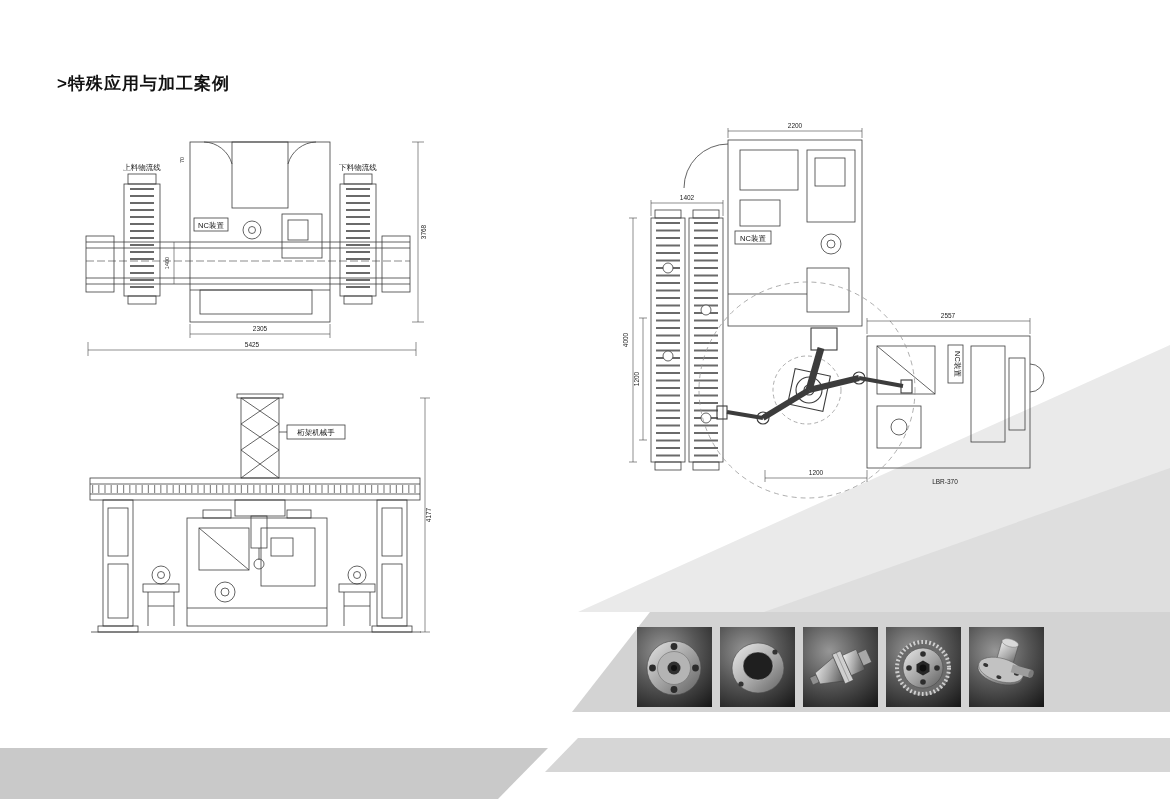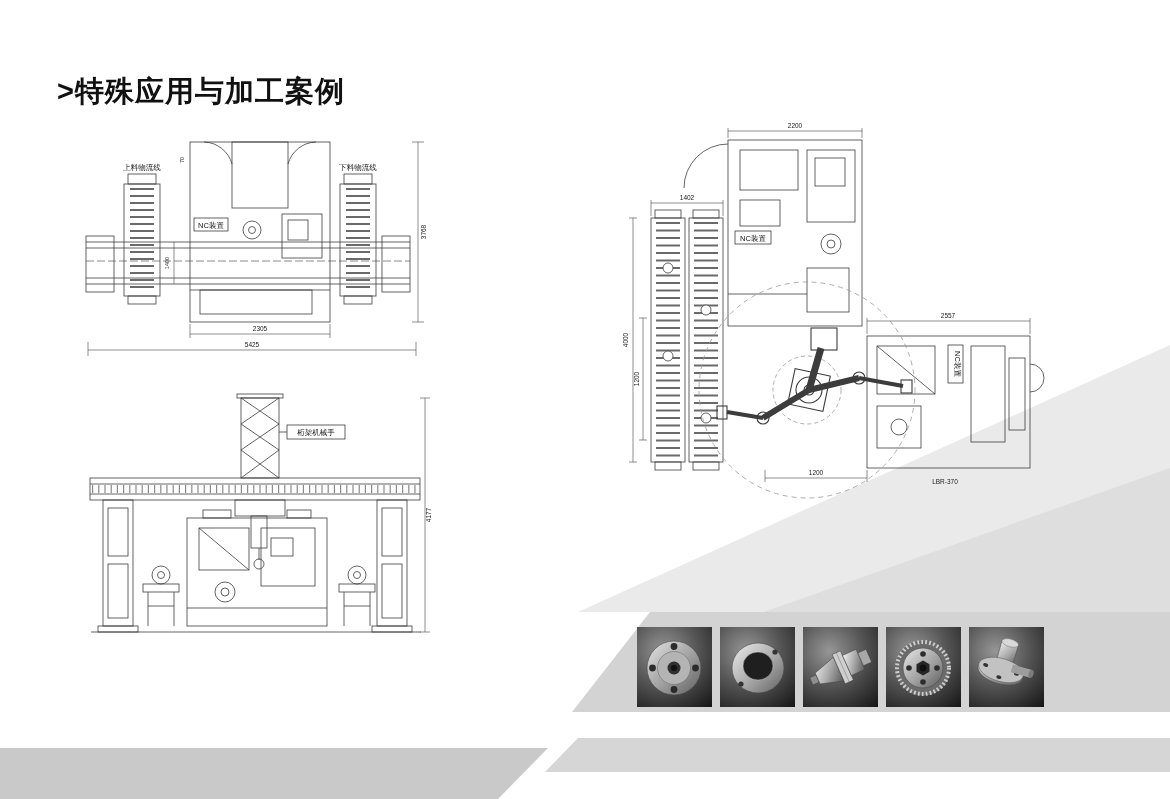--- a/index.html
+++ b/index.html
@@ -1,20 +1,20 @@
 <!DOCTYPE html>
 <html><head>
 <meta charset="utf-8">
 <style>
   *{margin:0;padding:0;box-sizing:border-box}
   html,body{background:#fff}
   #page{position:relative;width:1170px;height:799px;background:#fff;overflow:hidden;
         font-family:"Liberation Sans","DejaVu Sans",sans-serif}
   #decor{position:absolute;left:0;top:0;width:1170px;height:799px}
-  #title{position:absolute;left:57px;top:72px;font-size:29px;font-weight:bold;color:#111;
+  #title{position:absolute;left:57px;top:72px;font-size:17px;font-weight:bold;color:#111;
          letter-spacing:1px;white-space:nowrap}
   .drawing{position:absolute;overflow:visible}
   #drawing-layout{left:82px;top:130px;width:350px;height:245px}
   #drawing-gantry{left:75px;top:394px;width:360px;height:250px}
   #drawing-cell{left:615px;top:118px;width:430px;height:410px}
   svg text{stroke:none;font-family:"Liberation Sans","DejaVu Sans",sans-serif}
   .dim{font-size:6.5px;fill:#222}
   .dimsmall{font-size:5.5px;fill:#222}
   .lbl{font-size:7.5px;fill:#111}
   #gallery{position:absolute;left:637px;top:627px;display:flex;gap:8px}

